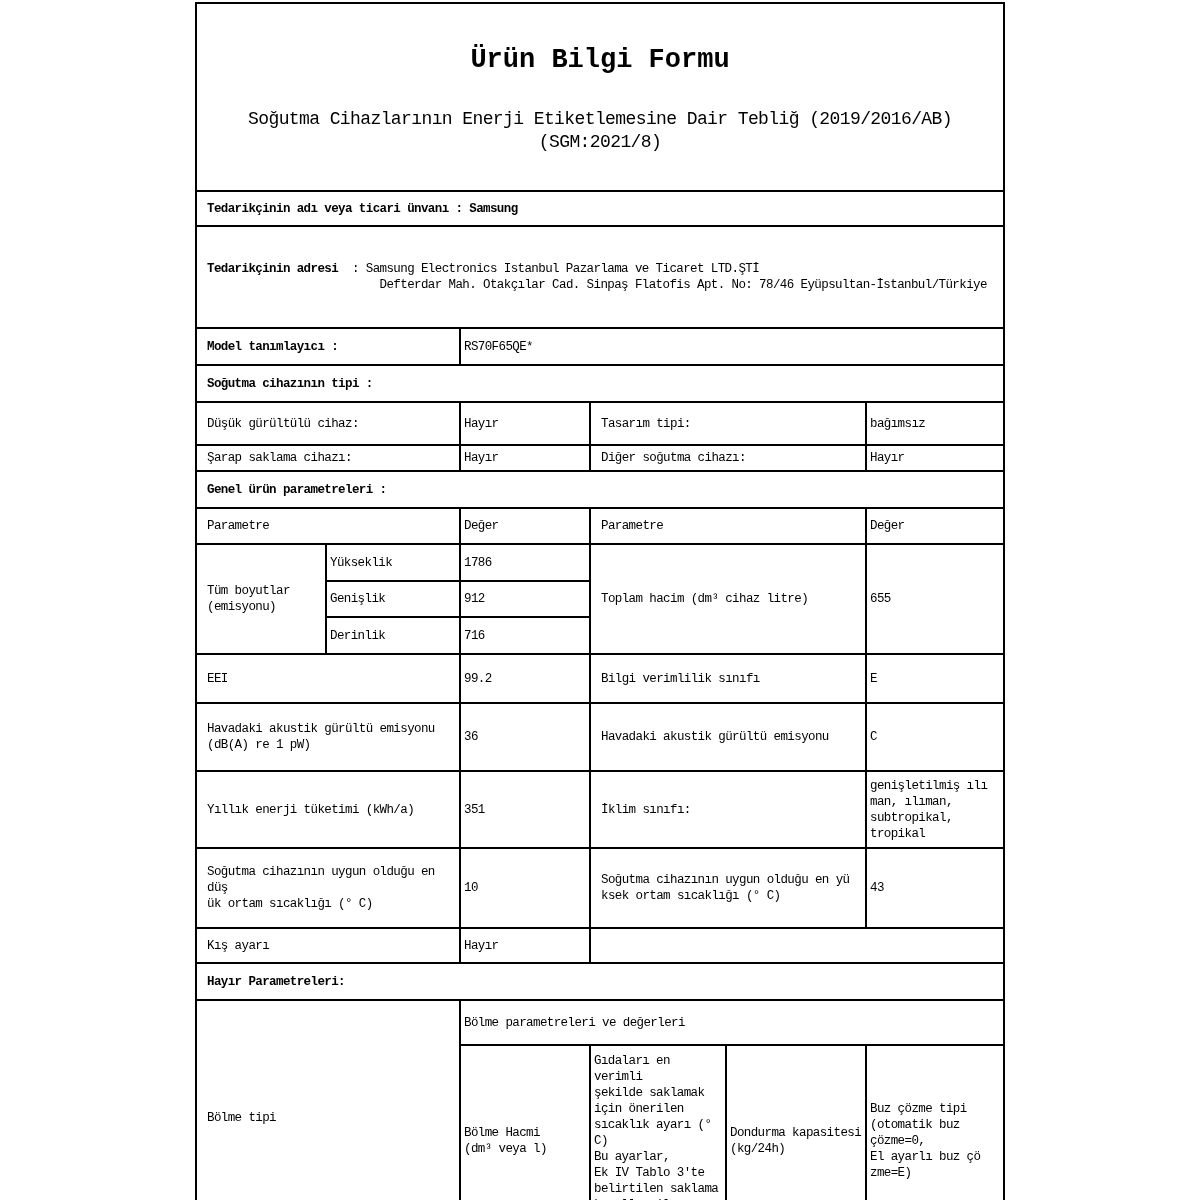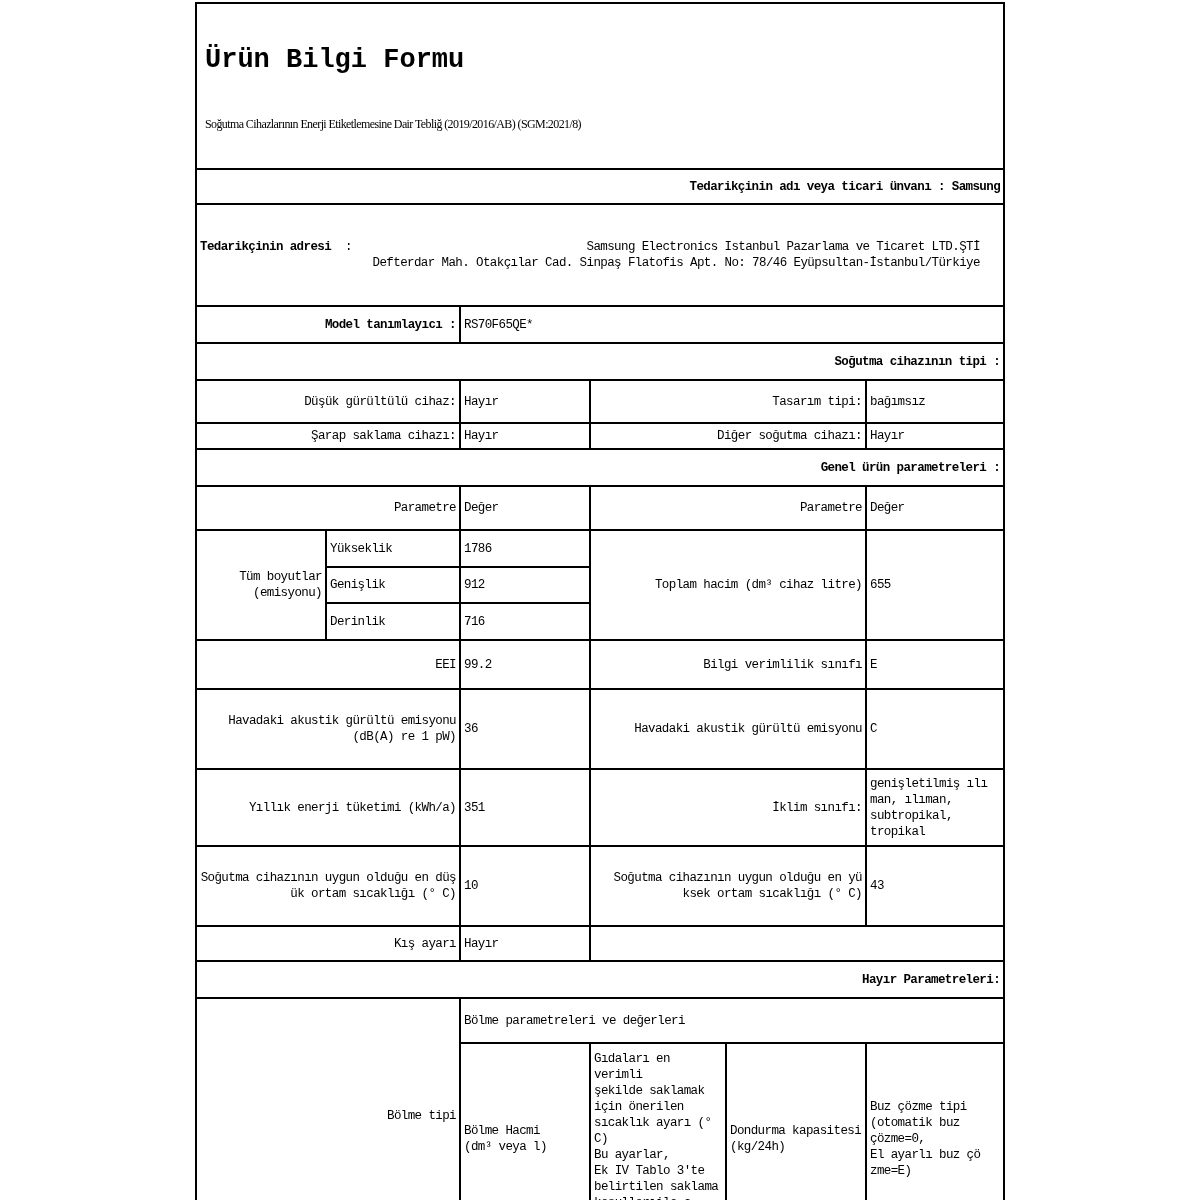--- a/index.html
+++ b/index.html
@@ -13,26 +13,26 @@
   td{
     border:2px solid #000;
     vertical-align:middle;
     font-size:12.5px;
     letter-spacing:-0.6px;
     line-height:1.28;
     white-space:pre-wrap;
     padding:2px 3px;
     overflow:hidden;
   }
-  .lab{text-align:right;padding-left:3px;}
+  .lab{text-align:left;padding-left:10px;}
   .ctr{}
   .b{font-weight:bold;}
-  .title-cell{vertical-align:top;padding:9px 8px 4px 8px;}
+  .title-cell{vertical-align:top;padding:9px 8px 4px 8px;text-align:center;}
   .title{font-size:27px;font-weight:bold;letter-spacing:0px;line-height:1.15;}
-  .subtitle{font-size:12px;margin-top:9px;font-family:Liberation Serif, serif;}
+  .subtitle{font-size:18px;}
   .flex{display:flex;align-items:flex-start;}
   .pre{white-space:pre;}
 </style>
 </head>
 <body>
 
 <div class="doc">
 <table>
   <colgroup>
     <col style="width:130px">
@@ -83,21 +83,21 @@
     <td colspan="2" class="lab">Şarap saklama cihazı:</td>
     <td class="ctr">Hayır</td>
     <td colspan="2" class="lab">Diğer soğutma cihazı:</td>
     <td class="ctr">Hayır</td>
   </tr>
 
   <tr style="height:37px">
     <td colspan="6" class="lab b">Genel ürün parametreleri :</td>
   </tr>
 
-  <tr style="height:44px">
+  <tr style="height:36px">
     <td colspan="2" class="lab">Parametre</td>
     <td class="ctr">Değer</td>
     <td colspan="2" class="lab">Parametre</td>
     <td class="ctr">Değer</td>
   </tr>
 
   <tr style="height:37px">
     <td rowspan="3" class="lab">Tüm boyutlar
 (emisyonu)</td>
     <td class="ctr">Yükseklik</td>
@@ -114,21 +114,21 @@
     <td class="ctr">716</td>
   </tr>
 
   <tr style="height:49px">
     <td colspan="2" class="lab">EEI</td>
     <td class="ctr">99.2</td>
     <td colspan="2" class="lab">Bilgi verimlilik sınıfı</td>
     <td class="ctr">E</td>
   </tr>
 
-  <tr style="height:80px">
+  <tr style="height:68px">
     <td colspan="2" class="lab">Havadaki akustik gürültü emisyonu
 (dB(A) re 1 pW)</td>
     <td class="ctr">36</td>
     <td colspan="2" class="lab">Havadaki akustik gürültü emisyonu</td>
     <td class="ctr">C</td>
   </tr>
 
   <tr style="height:77px">
     <td colspan="2" class="lab">Yıllık enerji tüketimi (kWh/a)</td>
     <td class="ctr">351</td>

